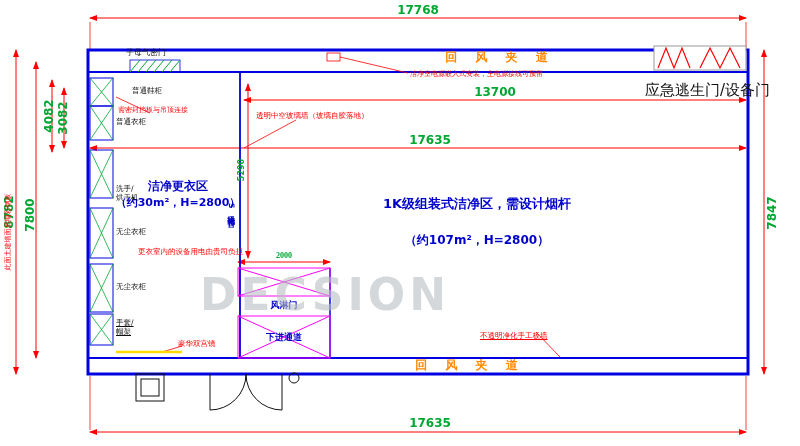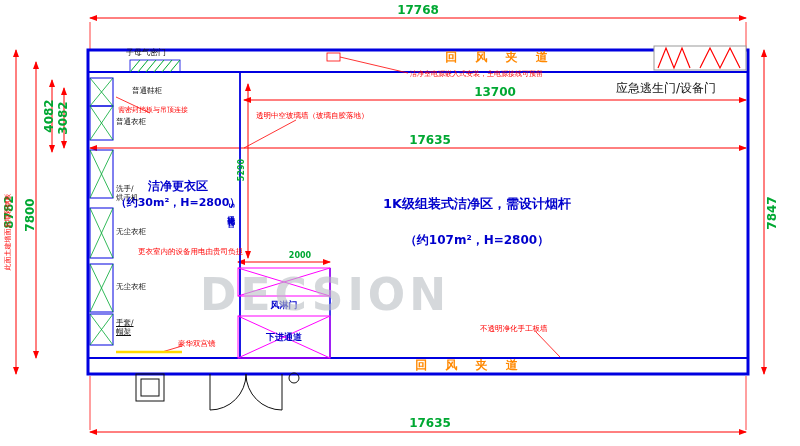--- a/index.html
+++ b/index.html
@@ -137,47 +137,47 @@
   <div class="lbl c green dim" style="left:418px;top:11px;">17768</div>
   <div class="lbl c green dim" style="left:495px;top:93px;">13700</div>
   <div class="lbl c green dim" style="left:430px;top:141px;">17635</div>
   <div class="lbl c green dim" style="left:430px;top:424px;">17635</div>
   <div class="lbl cr green dim" style="left:10px;top:212px;">8782</div>
   <div class="lbl cr green dim" style="left:31px;top:215px;">7800</div>
   <div class="lbl cr green dim" style="left:50px;top:116px;">4082</div>
   <div class="lbl cr green dim" style="left:64px;top:118px;">3082</div>
   <div class="lbl cr green dim" style="left:773px;top:213px;">7847</div>
   <div class="lbl cr green dim-xs" style="left:242px;top:170px;">5290</div>
-  <div class="lbl c green dim-xs" style="left:300px;top:256px;">2000</div>
+  <div class="lbl c green dim-xs" style="left:284px;top:256px;font-family:Liberation Serif, serif;">2000</div>
 
   <div class="lbl c orange" style="left:500px;top:58px;">回 风 夹 道</div>
   <div class="lbl c orange" style="left:470px;top:366px;">回 风 夹 道</div>
   <div class="lbl c blue" style="left:178px;top:187px;font-size:12px;">洁净更衣区</div>
   <div class="lbl c blue" style="left:178px;top:203px;font-size:11px;">（约30m²，H=2800）</div>
   <div class="lbl c blue" style="left:477px;top:204px;font-size:13px;white-space:nowrap;">1K级组装式洁净区，需设计烟杆</div>
   <div class="lbl c blue" style="left:477px;top:222px;font-size:12px;margin-top:19px;">（约107m²，H=2800）</div>
   <div class="lbl c blue-sm" style="left:284px;top:305px;">风淋门</div>
   <div class="lbl c blue-sm" style="left:284px;top:337px;">下进通道</div>
   <div class="lbl vcjk" style="left:226px;top:203px;color:#0000cc;font-size:7.5px;font-weight:bold;">S级净化转台</div>
 
   <div class="lbl black-note" style="left:126px;top:48px;">子母气密门</div>
-  <div class="lbl black-note" style="left:616px;top:82px;font-size:12px;">应急逃生门/设备门</div>
+  <div class="lbl black-note" style="left:645px;top:82px;font-size:15px;">应急逃生门/设备门</div>
 
   <div class="lbl cab" style="left:132px;top:86px;">普通鞋柜</div>
   <div class="lbl cab" style="left:116px;top:117px;">普通衣柜</div>
   <div class="lbl cab" style="left:116px;top:164px;margin-top:20px;">洗手/
 烘干机</div>
   <div class="lbl cab" style="left:116px;top:227px;">无尘衣柜</div>
   <div class="lbl cab" style="left:116px;top:282px;">无尘衣柜</div>
   <div class="lbl cab" style="left:116px;top:318px;text-decoration:underline;">手套/
 帽架</div>
 
   <div class="lbl red-note" style="left:410px;top:70px;font-size:7px;">洁净室电源嵌入式安装，主电源接线可预留</div>
   <div class="lbl red-note" style="left:118px;top:106px;font-size:7px;">需密封挡板与吊顶连接</div>
   <div class="lbl red-note" style="left:256px;top:112px;">透明中空玻璃墙（玻璃自胶落地）</div>
   <div class="lbl cr red-note" style="left:8px;top:232px;font-size:7px;">此面土建墙面后期彩钢板</div>
   <div class="lbl red-note" style="left:138px;top:248px;">更衣室内的设备用电由贵司负担</div>
   <div class="lbl red-note" style="left:178px;top:340px;text-align:center;">豪华双宫镜</div>
-  <div class="lbl red-note" style="left:480px;top:325px;">不透明净化手工板墙</div>
+  <div class="lbl red-note" style="left:480px;top:332px;text-decoration:underline;">不透明净化手工板墙</div>
 
   <div class="lbl c watermark" style="left:325px;top:295px;">DECSION</div>
 
 </div>
 
 </body></html>

